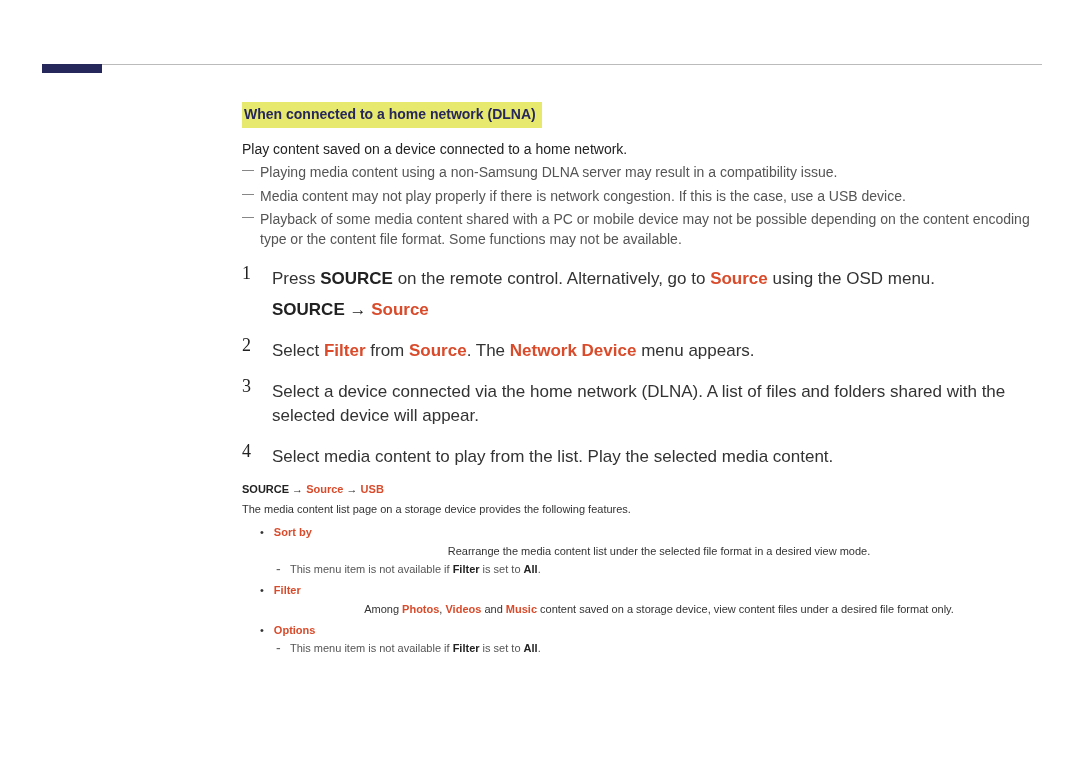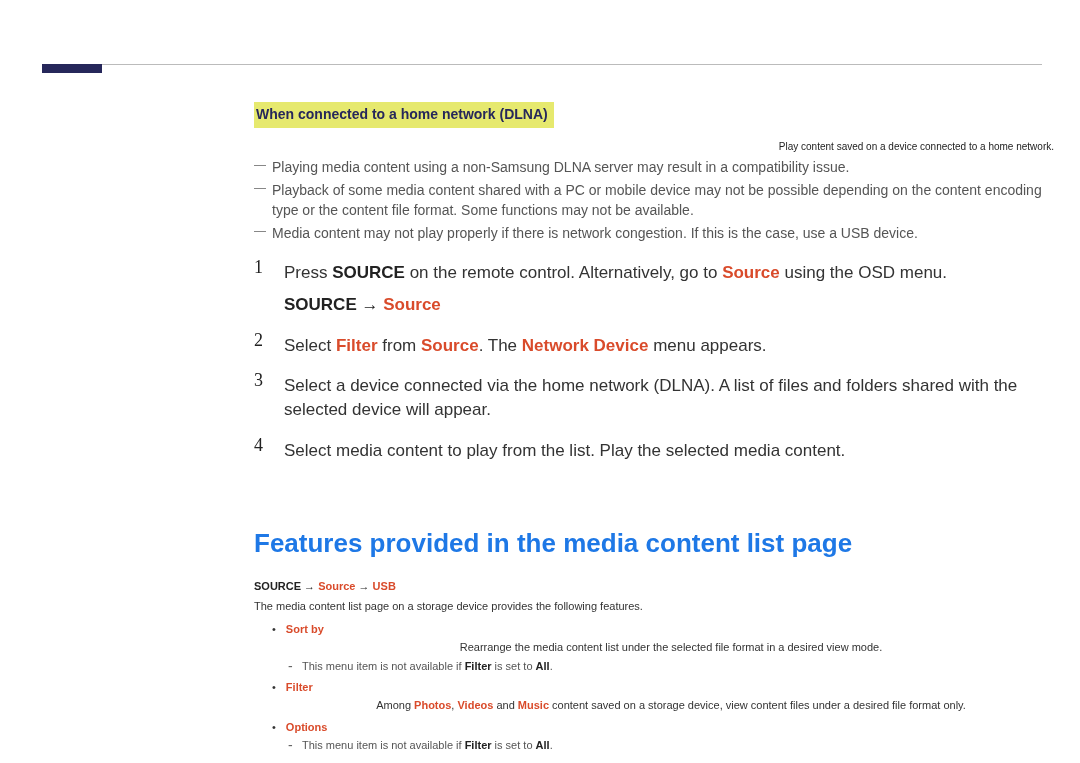--- a/index.html
+++ b/index.html
@@ -9,21 +9,21 @@
     background: #fff;
     font-family: "Segoe UI", "Helvetica Neue", Arial, sans-serif;
     color: #333;
     font-size: 12px;
     line-height: 1.4;
   }
   .page {
     width: 972px;
     height: 763px;
     position: relative;
-    padding: 62px 48px 0 48px;
+    padding: 62px 48px 0 36px;
   }
   .topbar {
     position: absolute;
     top: 64px;
     left: 42px;
     width: 1000px;
     border-top: 1px solid #bbb;
   }
   .side-mark {
     position: absolute;
@@ -41,23 +41,22 @@
   .subheading {
     display: inline-block;
     background: #e6e96e;
     color: #26275a;
     font-weight: 700;
     font-size: 14px;
     padding: 3px 6px 3px 2px;
     margin-bottom: 12px;
   }
   .intro {
-    font-size: 10px;
+    font-size: 14px;
     color: #222;
-    text-align: right;
   }
   .note-line {
     font-size: 14px;
     color: #555;
     margin: 4px 0 4px 0;
     padding-left: 18px;
     position: relative;
   }
   .note-line::before {
     content: "―";
@@ -154,22 +153,22 @@
   <div class="topbar"></div>
   <div class="side-mark"></div>
 
   <div class="content">
 
     <div class="subheading">When connected to a home network (DLNA)</div>
 
     <div class="intro">Play content saved on a device connected to a home network.</div>
 
     <div class="note-line">Playing media content using a non-Samsung DLNA server may result in a compatibility issue.</div>
+    <div class="note-line">Media content may not play properly if there is network congestion. If this is the case, use a USB device.</div>
     <div class="note-line">Playback of some media content shared with a PC or mobile device may not be possible depending on the content encoding type or the content file format. Some functions may not be available.</div>
-    <div class="note-line">Media content may not play properly if there is network congestion. If this is the case, use a USB device.</div>
 
     <div class="steps">
 
       <div class="step">
         <div class="step-num">1</div>
         <div class="step-body">
           <div>
             <span>Press </span><span class="bold">SOURCE</span><span> on the remote control. Alternatively, go to </span><span class="accent">Source</span><span> using the OSD menu.</span>
           </div>
           <div class="second">
@@ -190,21 +189,20 @@
         <div class="step-body">Select a device connected via the home network (DLNA). A list of files and folders shared with the selected device will appear.</div>
       </div>
 
       <div class="step">
         <div class="step-num">4</div>
         <div class="step-body">Select media content to play from the list. Play the selected media content.</div>
       </div>
 
     </div>
 
-    <div class="section-title">Features provided in the media content list page</div>
 
     <div class="path">
       <span class="bold">SOURCE</span><span class="arrow"> → </span><span class="accent">Source</span><span class="arrow"> → </span><span class="accent">USB</span>
     </div>
 
     <div class="desc">The media content list page on a storage device provides the following features.</div>
 
     <div class="bulleted">
 
       <div class="bullet">

